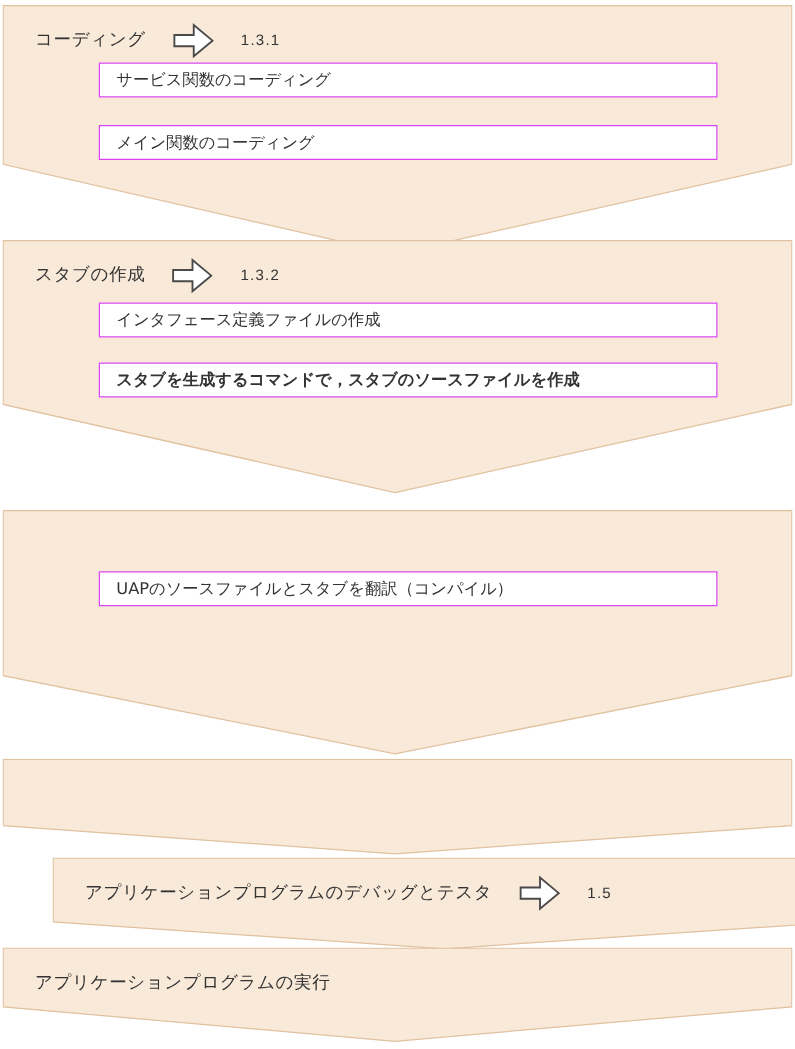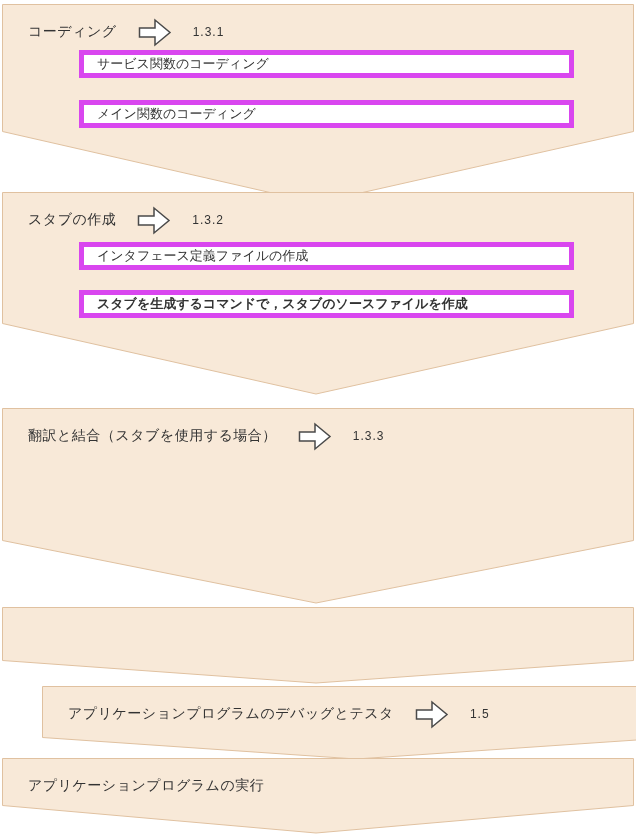--- a/index.html
+++ b/index.html
@@ -18,21 +18,21 @@
   }
   .title{font-size:14px;letter-spacing:0.5px;white-space:nowrap;}
   .secnum{
     font-family:Liberation Sans, sans-serif;
     font-size:12px;letter-spacing:1px;white-space:nowrap;
   }
   .arrow-icon{display:block;flex:0 0 auto;}
   .arrow-icon polygon{fill:#ffffff;stroke:#4a4a4a;stroke-width:1.5;stroke-linejoin:miter;}
   .stepbox{
     position:absolute;left:77px;width:495px;height:28px;
-    background:#ffffff;border:5px solid #d946ef;box-sizing:border-box;
+    background:#ffffff;border:1px solid #d946ef;box-sizing:border-box;
     display:flex;align-items:center;padding-left:13px;
     font-size:13px;white-space:nowrap;overflow:hidden;
   }
   .box1{top:46px;}
   .box2{top:96px;}
 </style>
 </head>
 <body>
 
 <div class="section" style="top:4px;height:204px;">
@@ -70,27 +70,23 @@
     </div>
   <div class="stepbox box2" style="top:98px;font-weight:bold;">
       <span>スタブを生成するコマンドで，スタブのソースファイルを作成</span>
     </div>
 </div>
 
 <div class="section" style="top:408px;height:196px;">
   <svg class="chevron" width="632" height="196" viewBox="0 0 632 196">
     <polygon points="0.5,0.5 631.5,0.5 631.5,132.5 314,195 0.5,132.5"></polygon>
   </svg>
-  <div class="header">
-    <span class="title">翻訳と結合（スタブを使用する場合）</span>
-    <svg class="arrow-icon" width="34" height="29" viewBox="0 0 34 29">
-      <polygon points="1.5,10 17,10 17,2 32,14.5 17,27 17,19 1.5,19"></polygon>
-    </svg>
-    <span class="secnum">1.3.3</span>
-  </div>
+  <div class="stepbox box1" style="top:49px;">
+      <span>UAPのソースファイルとスタブを翻訳（コンパイル）</span>
+    </div>
 </div>
 
 <div class="section" style="top:607px;height:77px;">
   <svg class="chevron" width="632" height="77" viewBox="0 0 632 77">
     <polygon points="0.5,0.5 631.5,0.5 631.5,53.5 314,76 0.5,53.5"></polygon>
   </svg>
 </div>
 
 <div class="section" style="top:686px;height:74px;margin-left:40px;">
   <svg class="chevron" width="632" height="74" viewBox="0 0 632 74">

